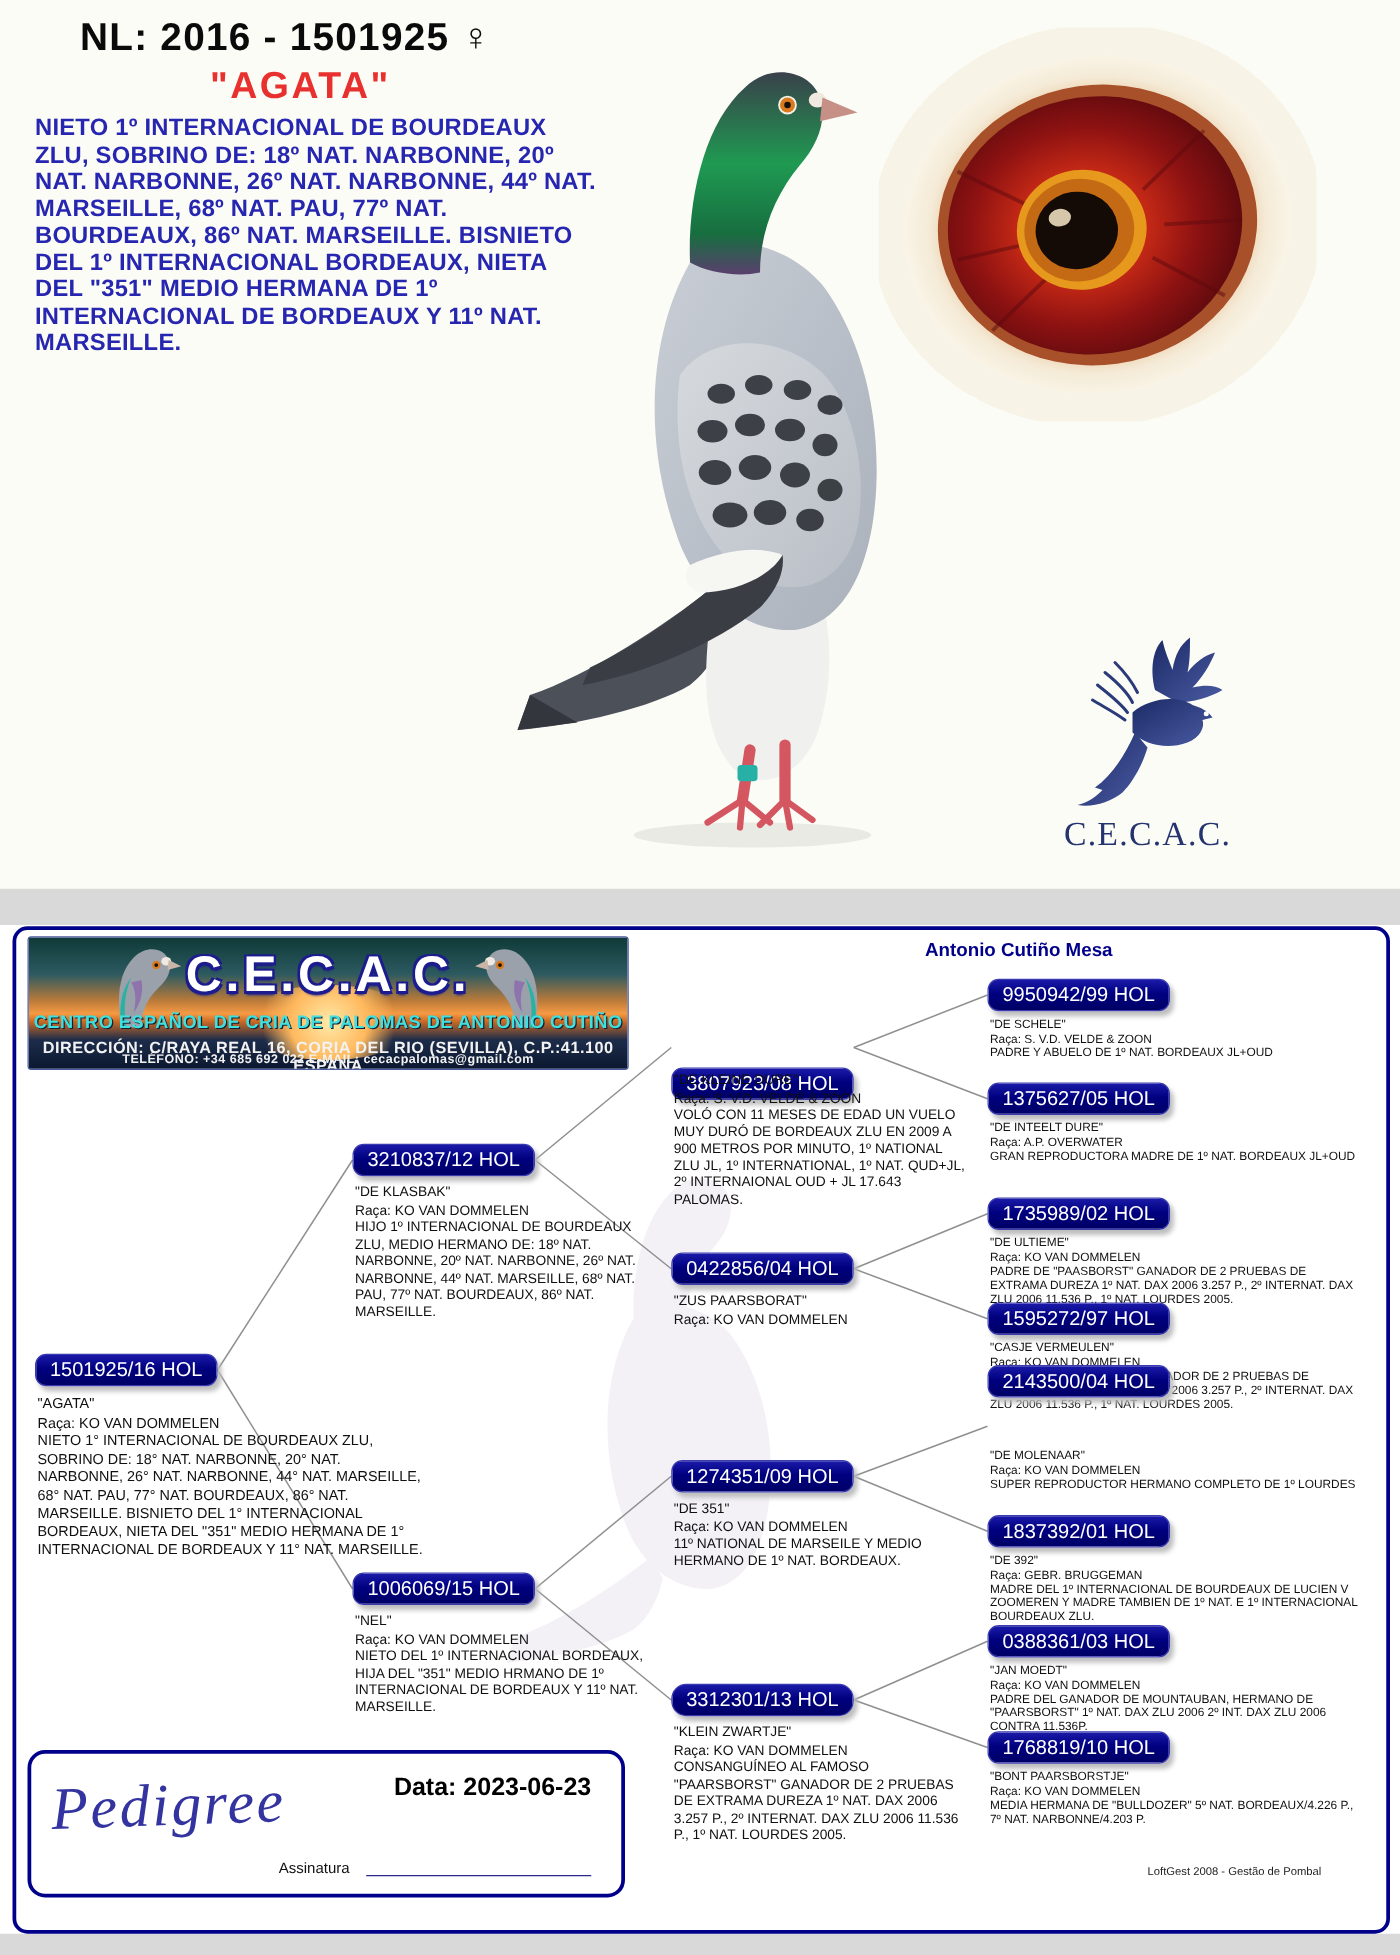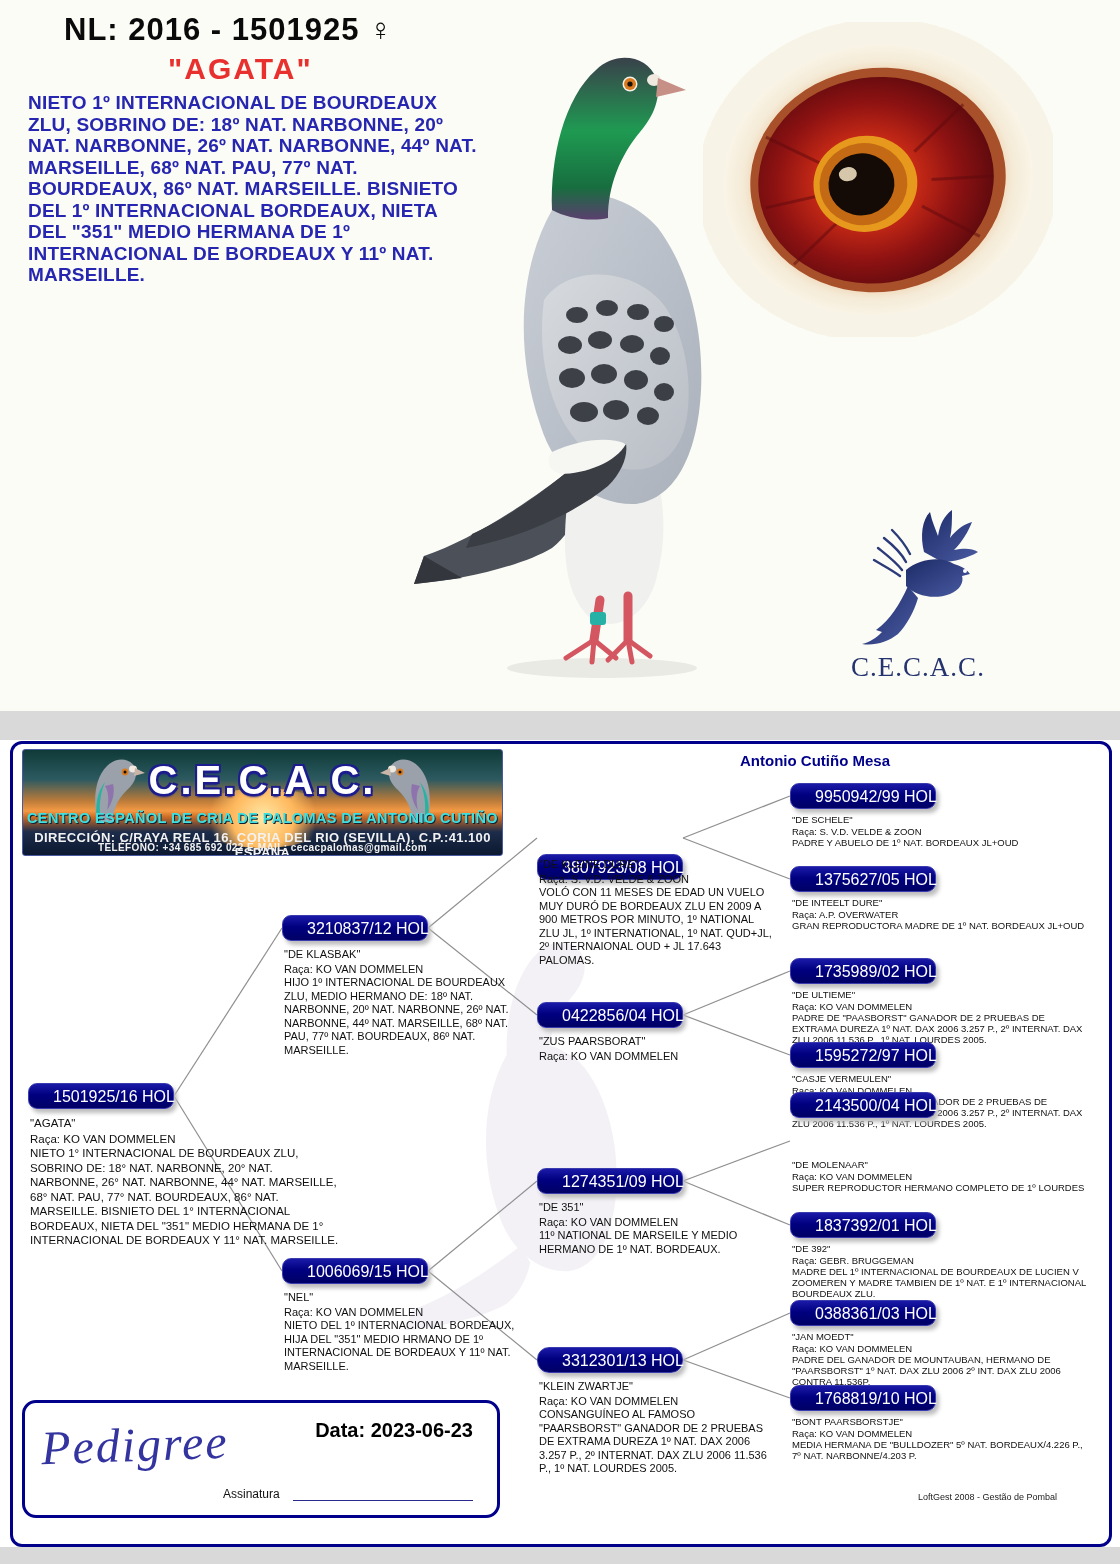--- a/index.html
+++ b/index.html
@@ -33,21 +33,21 @@
   .banner-sub{position:absolute;left:0;top:60px;width:100%;text-align:center;font-size:14.5px;font-weight:bold;
           color:#3fe0e0;letter-spacing:0.4px;text-shadow:1px 1px 0 #123;}
   .banner-addr{position:absolute;left:0;top:80px;width:100%;text-align:center;font-size:13px;font-weight:bold;
           color:#f2f2f2;letter-spacing:0.4px;}
   .banner-tel{position:absolute;left:0;top:92px;width:100%;text-align:center;font-size:10px;font-weight:bold;
           color:#f2f2f2;letter-spacing:0.4px;}
   .banner-head{position:absolute;top:2px;width:98px;height:72px;}
   
   .ringbox{position:absolute;width:146px;height:26px;background:linear-gradient(180deg,#1a1aa8 0%,#000080 45%,#000066 100%);
       border:1px solid #3b3bb0;border-radius:9px;color:#ffffff;font-size:16px;line-height:25px;
-      padding-left:24px;box-sizing:border-box;box-shadow:3px 4px 4px #bdbdbd;white-space:nowrap;z-index:4;}
+      padding-left:11px;box-sizing:border-box;box-shadow:3px 4px 4px #bdbdbd;white-space:nowrap;z-index:4;}
   .ntext{position:absolute;color:#101010;z-index:4;}
   .ntext .nname{margin-bottom:1px;}
   .t-sub{width:312px;font-size:11.5px;line-height:14.5px;}
   .t-g2{width:232px;font-size:11px;line-height:13.5px;}
   .t-g3{width:236px;font-size:11px;line-height:13.5px;}
   .t-g4{width:298px;font-size:9.5px;line-height:11px;}
   .lines-svg{position:absolute;left:0;top:0;width:1120px;height:1564px;z-index:2;pointer-events:none;}
   .watermark{position:absolute;left:230px;top:900px;width:580px;height:520px;opacity:0.35;z-index:1;}
   
   .foot-box{position:absolute;left:22px;top:1400px;width:478px;height:118px;background:#fff;

